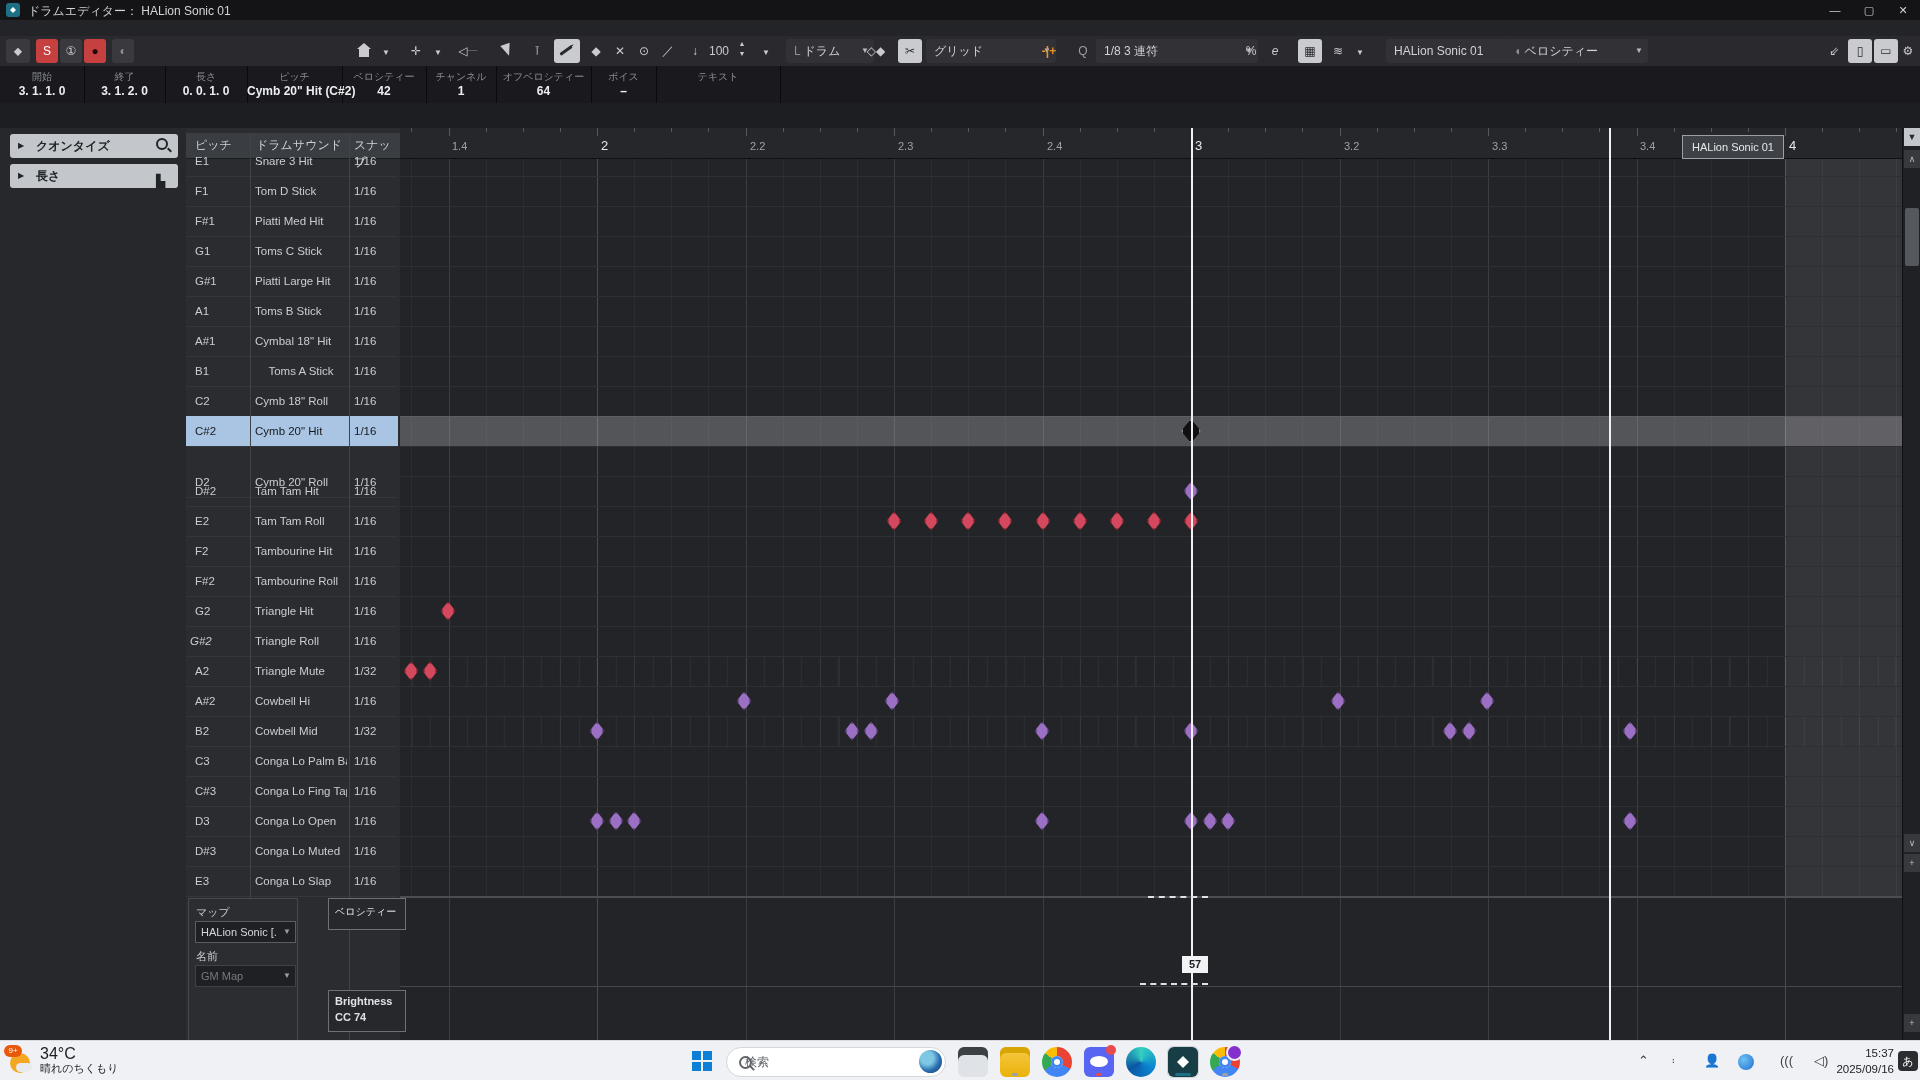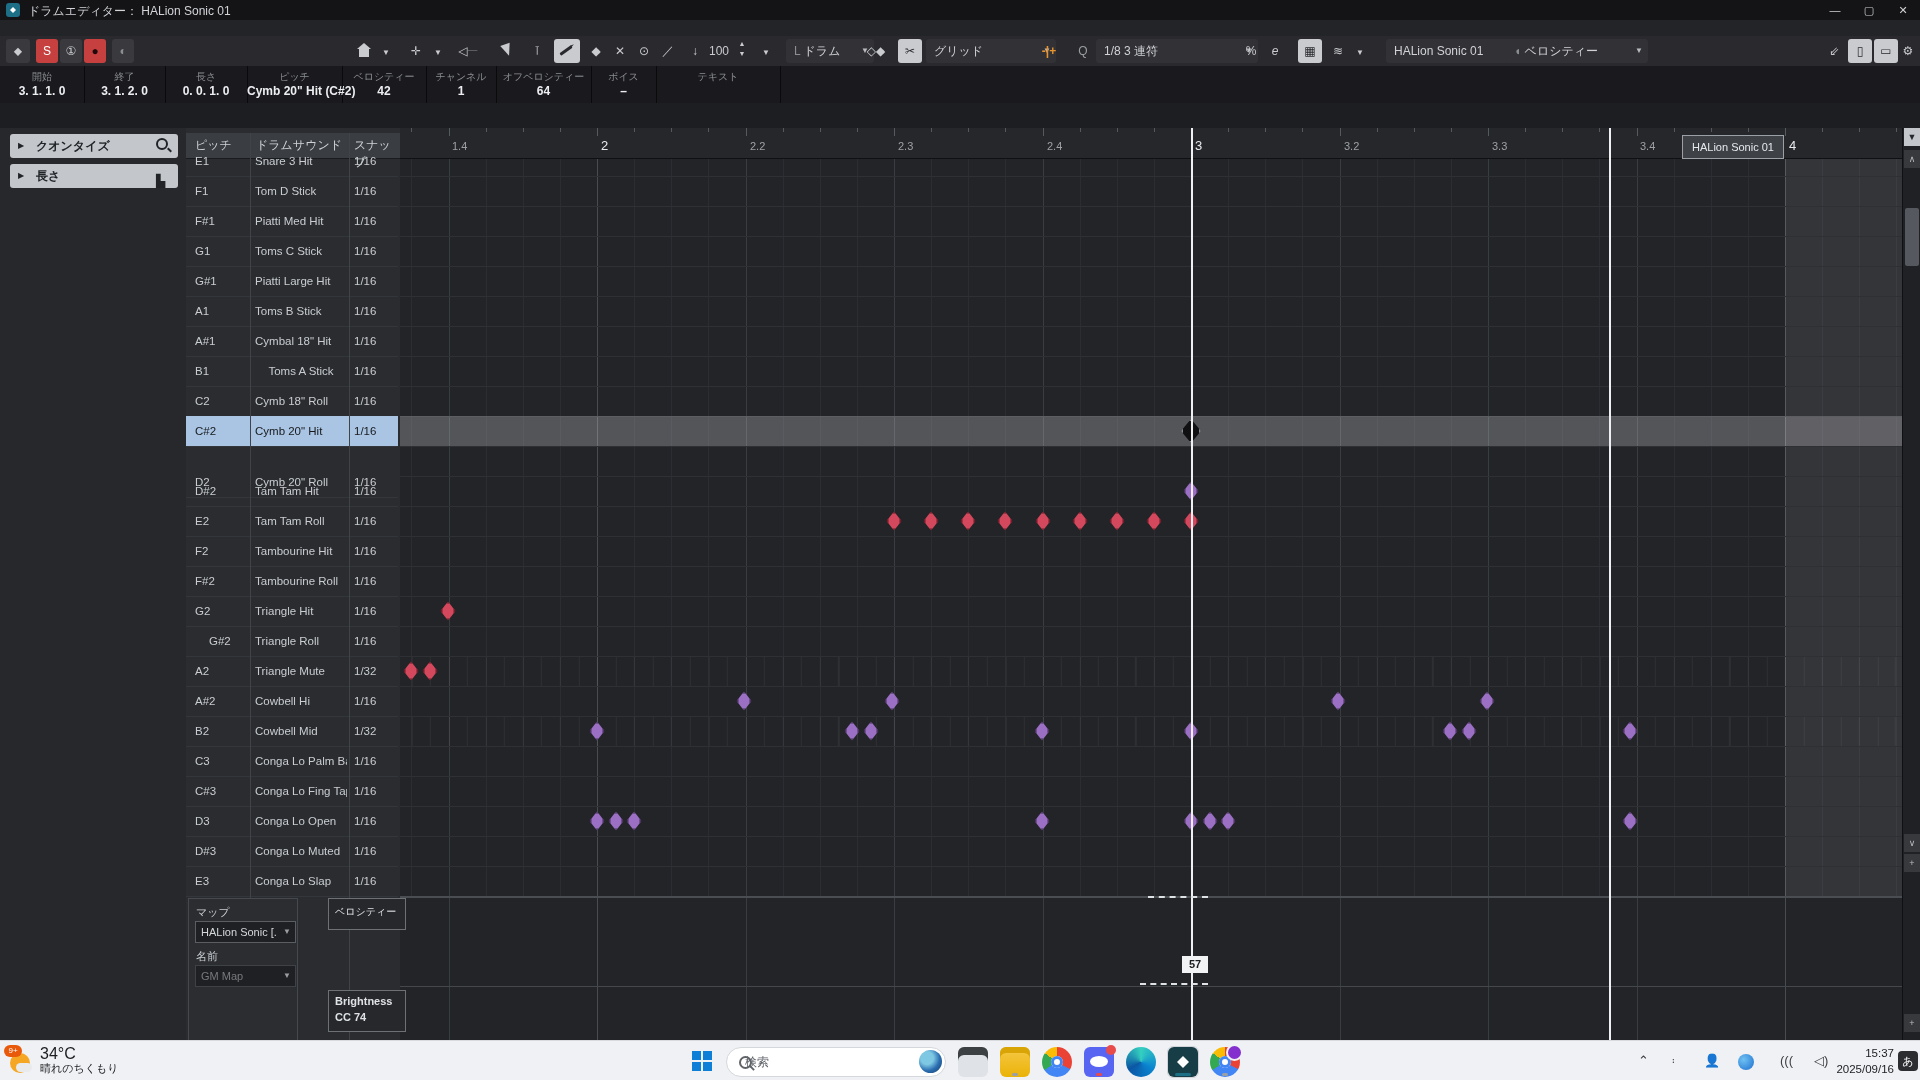--- a/index.html
+++ b/index.html
@@ -336,21 +336,21 @@
           <span style="left: 9px;">F#2</span>
           <span style="left: 69px; width: 92px;">Tambourine Roll</span>
           <span style="left: 168px;">1/16</span>
         </div>
         <div class="drow" style="top: 468px;">
           <span style="left: 9px;">G2</span>
           <span style="left: 69px; width: 92px;">Triangle Hit</span>
           <span style="left: 168px;">1/16</span>
         </div>
         <div class="drow" style="top: 498px;">
-          <span style="left: 23px;">G#2</span>
+          <span style="left: 4px; font-style: italic;">G#2</span>
           <span style="left: 69px; width: 92px;">Triangle Roll</span>
           <span style="left: 168px;">1/16</span>
         </div>
         <div class="drow" style="top: 528px;">
           <span style="left: 9px;">A2</span>
           <span style="left: 69px; width: 92px;">Triangle Mute</span>
           <span style="left: 168px;">1/32</span>
         </div>
         <div class="drow" style="top: 558px;">
           <span style="left: 9px;">A#2</span>

